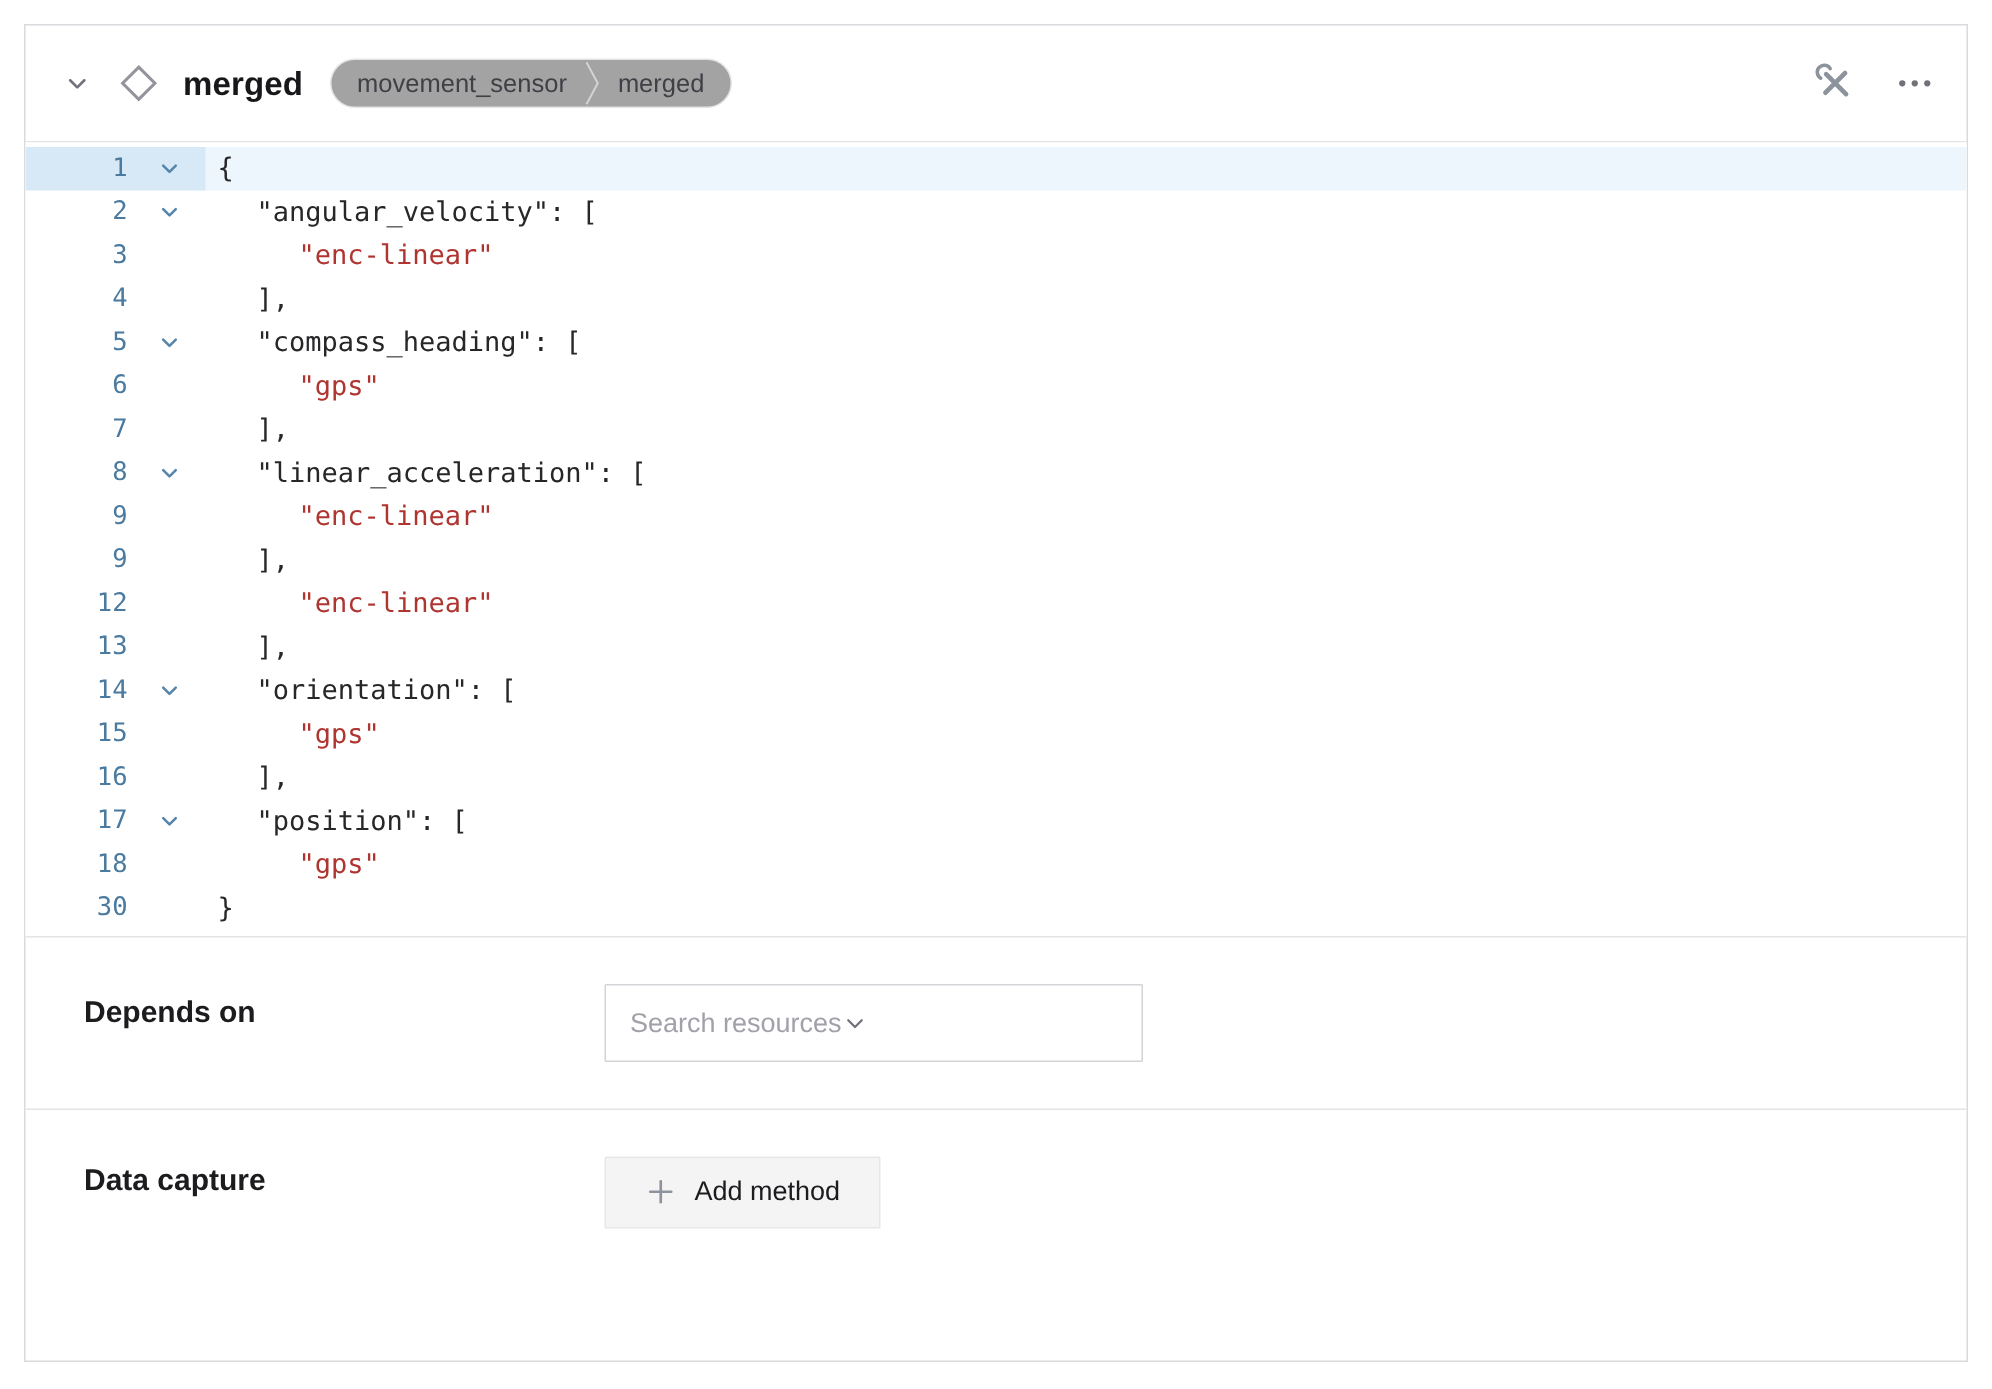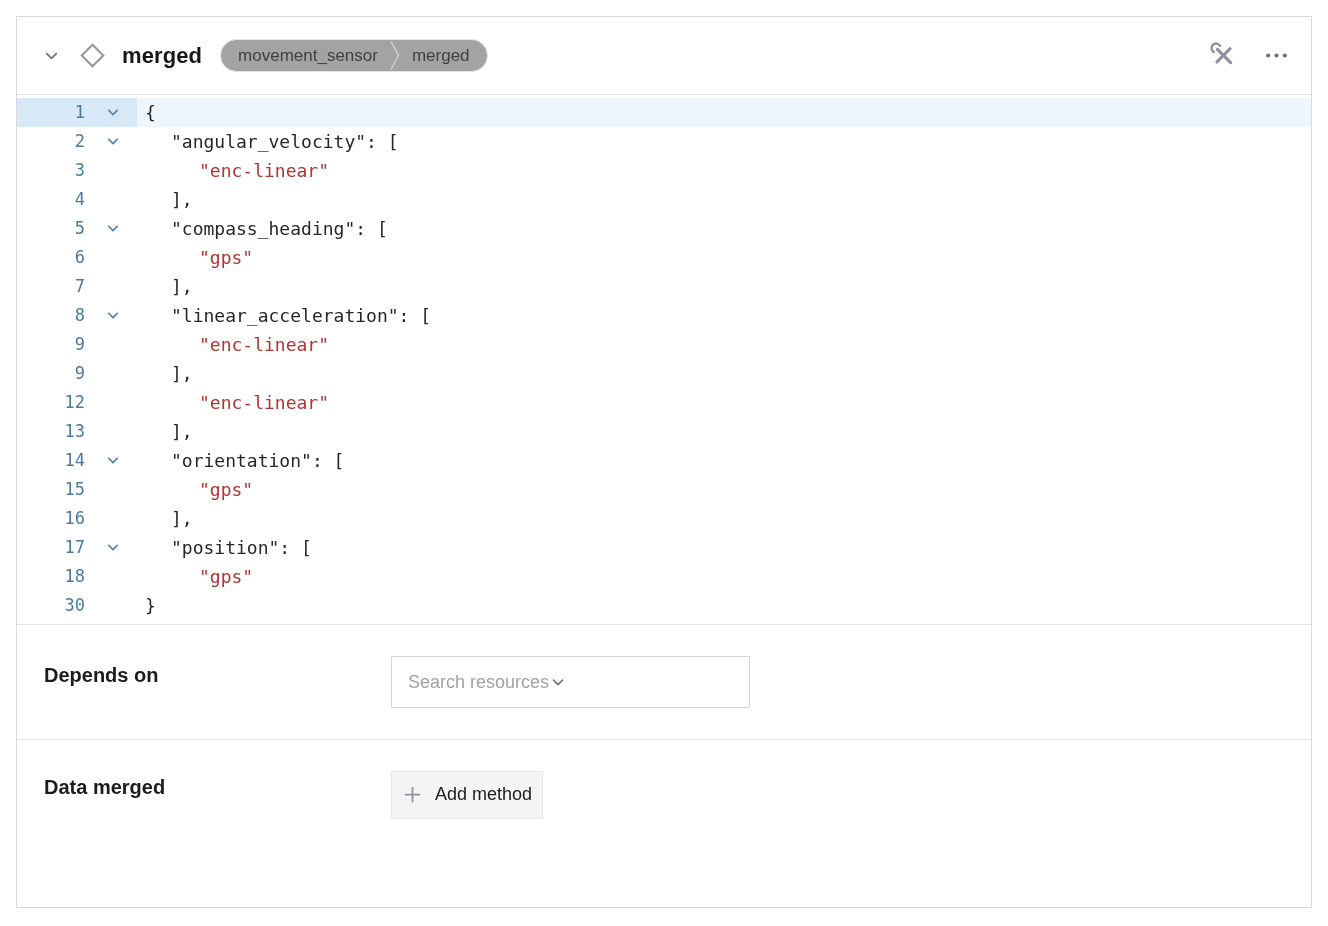--- a/index.html
+++ b/index.html
@@ -100,41 +100,41 @@
   
   .section {
     display: flex;
     align-items: center;
     padding-left: 27px;
   }
   .section-depends { height: 114px; }
   .section-capture { height: 110px; border-top: 1px solid #e4e4e7; }
   .section-label {
     width: 347px;
-    margin: 0 0 14px 0;
+    margin: 0 0 14px 12px;
     font-size: 20px;
     font-weight: 700;
     color: #1c1c1f;
   }
   .select-box {
     width: 359px;
     height: 52px;
     background: #ffffff;
     border: 1px solid #d4d4d8;
     border-radius: 1px;
     display: flex;
     align-items: center;
     justify-content: flex-start;
     padding: 0 16px 0 16px;
     cursor: pointer;
   }
   .select-placeholder { font-size: 18px; color: #a1a1aa; }
   .add-method-btn {
     height: 48px;
-    padding: 0 10px;
+    padding: 0 26px;
     background: #f4f4f5;
     border: 1px solid #e7e7ea;
     border-radius: 1px;
     display: flex;
     align-items: center;
     gap: 12px;
     font-family: "Liberation Sans", sans-serif;
     font-size: 18px;
     color: #1c1c1f;
     cursor: pointer;
@@ -351,21 +351,21 @@
         <span class="select-placeholder">Search resources</span>
         <span style="display:flex;">
           <svg width="18" height="18" viewBox="0 0 24 24" fill="none" stroke="#71717a" stroke-width="2" stroke-linecap="round" stroke-linejoin="round">
               <polyline points="6,9.5 12,15.5 18,9.5"></polyline>
             </svg>
         </span>
       </div>
     </div>
 
     <div class="section section-capture">
-      <h2 class="section-label">Data merged</h2>
+      <h2 class="section-label">Data capture</h2>
       <button class="add-method-btn">
         <span style="display:flex;">
           <svg width="21" height="21" viewBox="0 0 24 24" fill="none" stroke="#8d939c" stroke-width="2" stroke-linecap="round">
               <line x1="12" y1="4" x2="12" y2="20"></line>
               <line x1="4" y1="12" x2="20" y2="12"></line>
             </svg>
         </span>
         <span>Add method</span>
       </button>
     </div>

